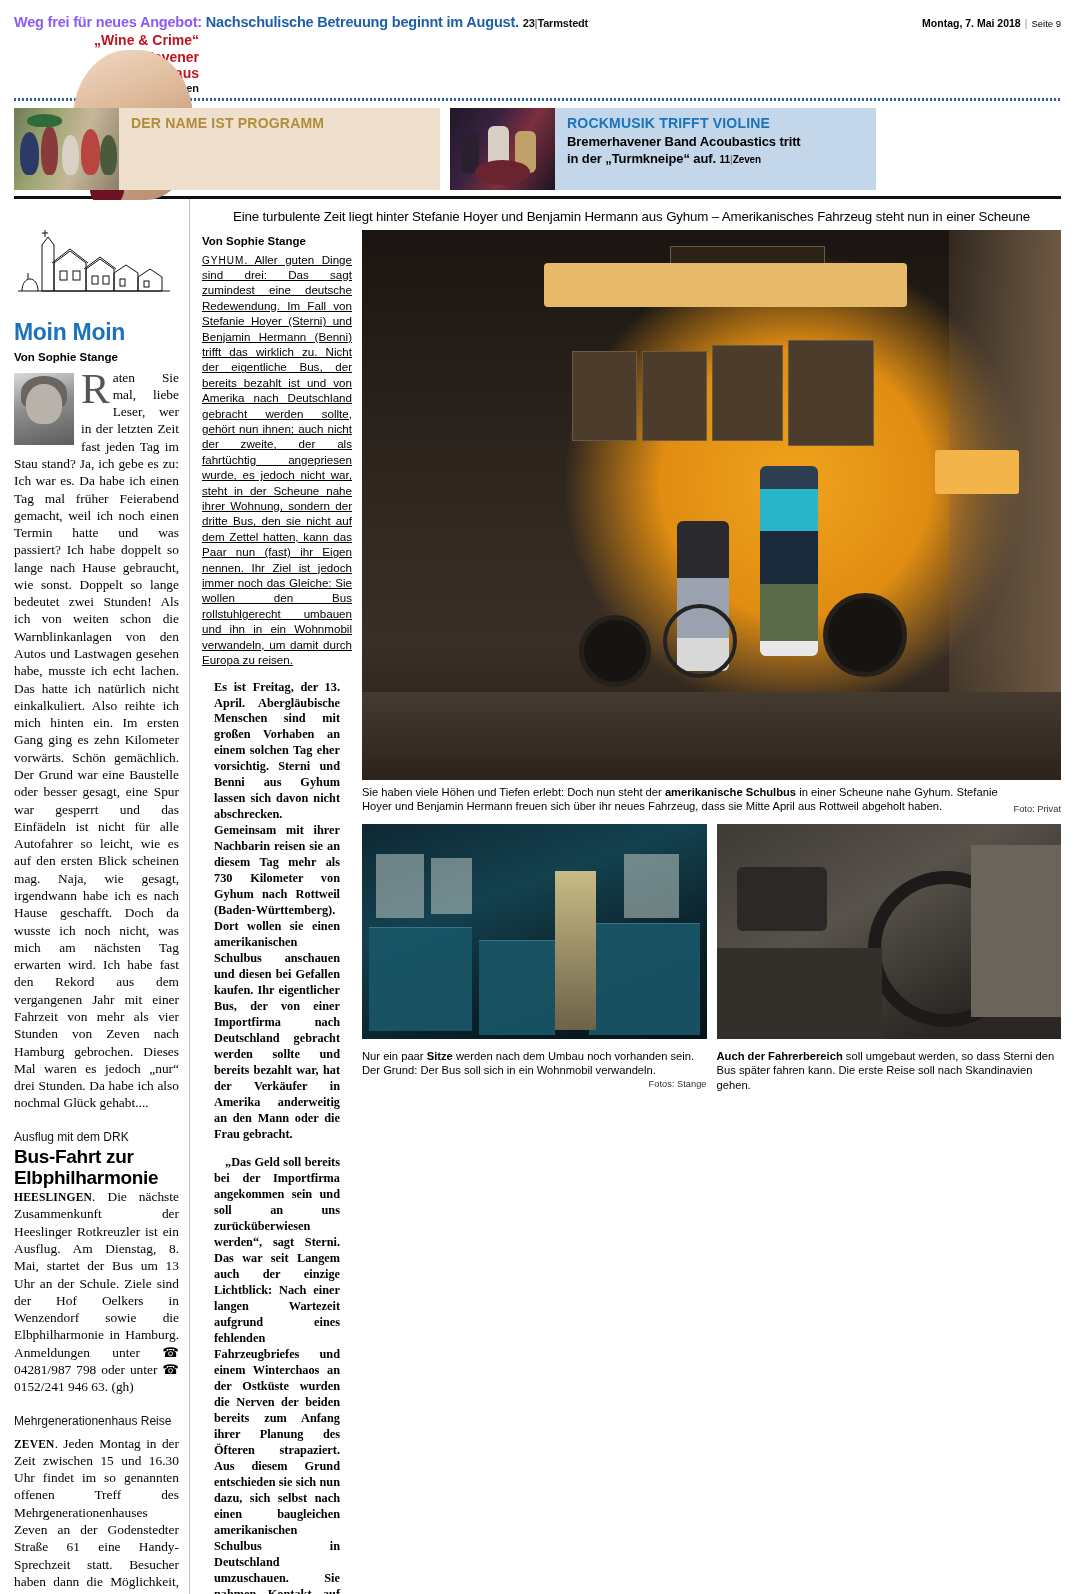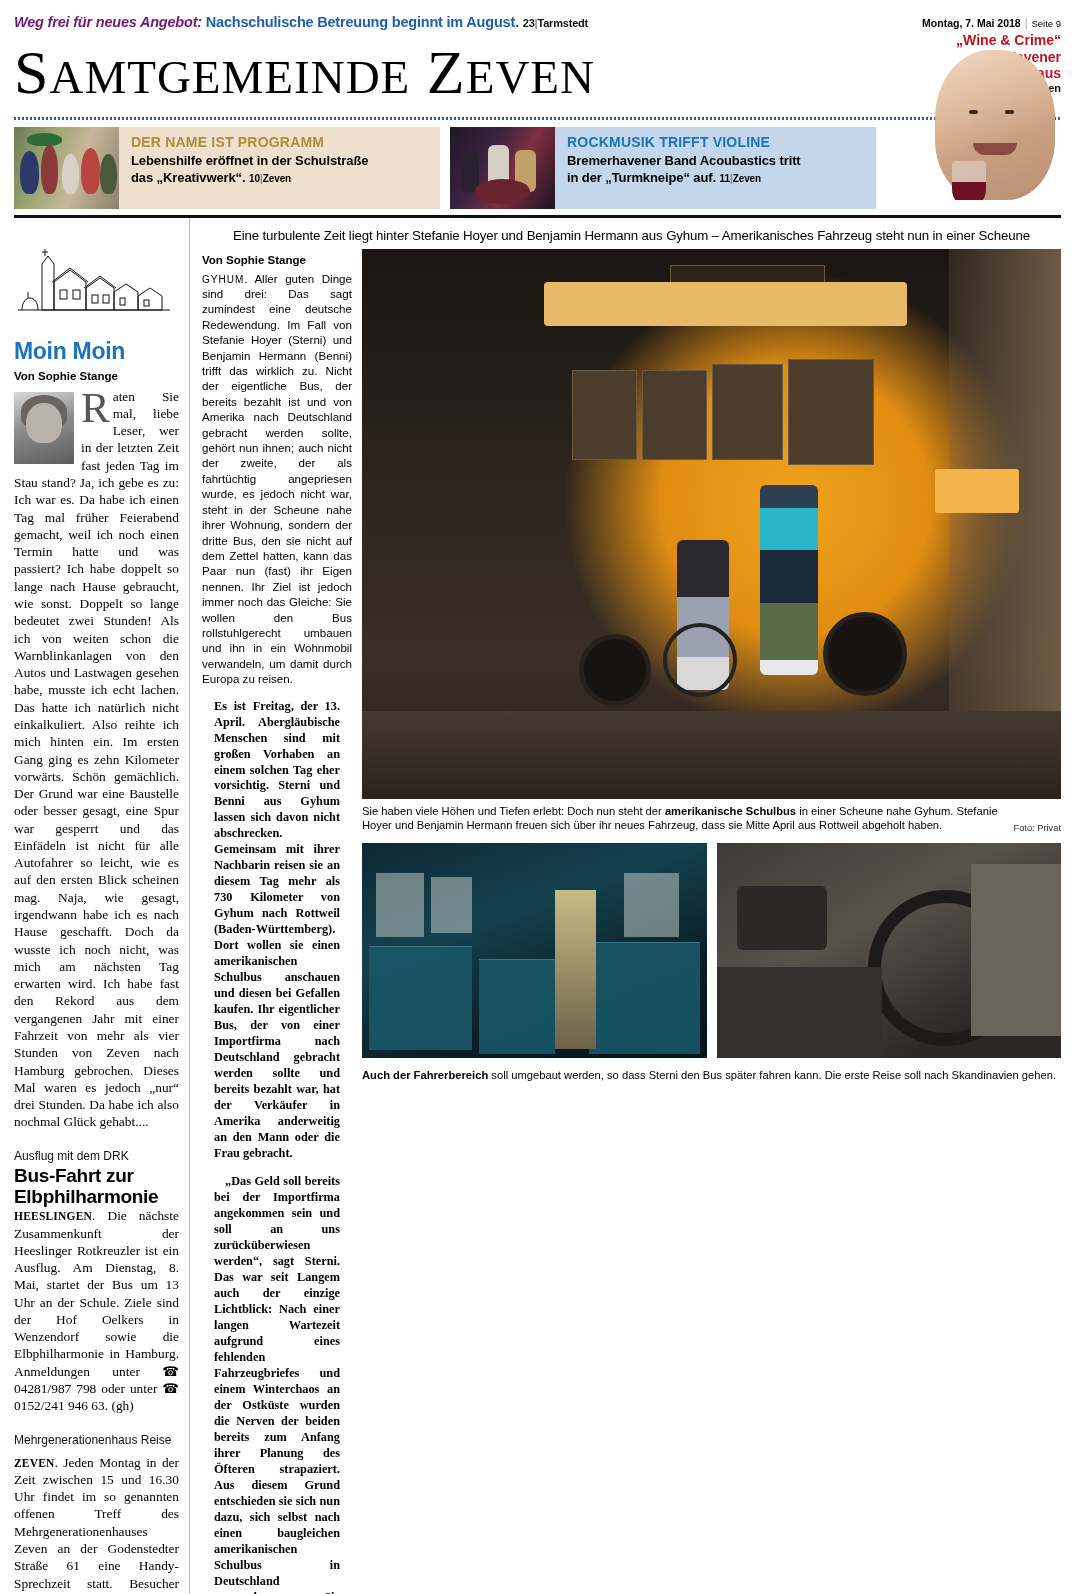--- a/index.html
+++ b/index.html
@@ -2,21 +2,21 @@
 <html><head>
 <meta charset="utf-8">
 <style>
   html,body{margin:0;padding:0;background:#fff;}
   body{width:1075px;height:1594px;font-family:"Liberation Sans",sans-serif;color:#000;position:relative;overflow:hidden;}
   .page{width:1075px;height:1594px;position:relative;box-sizing:border-box;padding:0 14px;}
 
   
   .topbar{display:flex;align-items:baseline;justify-content:space-between;padding-top:14px;}
   .topteaser{font-size:14.5px;font-weight:bold;letter-spacing:-.2px;}
-  .topteaser .red{color:#701a75;font-style:italic;}
+  .topteaser .red{color:#8b5cf6;}
   .topteaser .blue{color:#1e5fa8;}
   .topteaser .pg{font-size:11px;color:#111;}
   .topright{font-size:10.5px;font-weight:bold;white-space:nowrap;padding-left:48px;}
   .topright .sep{color:#9a9a9a;font-weight:normal;padding:0 4px;}
   .topright .seite{font-weight:normal;font-size:9.5px;}
 
   
   .masthead{display:flex;align-items:flex-start;justify-content:space-between;margin-top:2px;}
   .mastTitle{font-family:"Liberation Serif",serif;font-size:62px;line-height:.95;letter-spacing:1px;font-weight:normal;}
   .mastTitle .cap{font-size:62px;}
@@ -63,21 +63,21 @@
   .serifbody .dropcap{float:left;font-size:43px;line-height:.84;font-weight:normal;padding:2px 3px 0 0;color:#555;}
 
   .kickersm{font-size:12px;margin-top:18px;color:#111;}
   .secthead{font-size:19px;font-weight:bold;line-height:1.12;margin-top:2px;letter-spacing:-.3px;}
   .place{font-size:11.5px;font-weight:bold;letter-spacing:.2px;}
 
   
   .artcols{display:flex;margin-top:6px;}
   .artc1{width:160px;flex:0 0 160px;padding-right:10px;box-sizing:border-box;}
   .artphoto{flex:1;}
-  .sansbody{font-size:11.6px;line-height:1.33;text-align:justify;hyphens:auto;}
+  .sansbody{font-size:11.6px;line-height:1.33;text-align:justify;hyphens:auto;text-decoration:underline;}
   .sansbody .loc{font-weight:normal;font-size:10px;letter-spacing:1px;}
   .just{font-family:"Liberation Serif",serif;font-size:12.3px;line-height:1.3;text-align:justify;hyphens:auto;}
   .just p{margin:12px;text-indent:11px;font-weight:bold;}
   .just p.first{text-indent:0;}
 
   .photoMain{width:100%;height:550px;position:relative;overflow:hidden;background:#2a2420;}
   .cap{font-size:11.2px;line-height:1.3;margin-top:5px;}
   .cap b{font-weight:bold;}
   .credit{font-size:9.3px;color:#333;}
   .caprow{display:flex;justify-content:space-between;align-items:flex-end;}
@@ -126,24 +126,20 @@
       <span class="red">Weg frei für neues Angebot:</span>
       <span class="blue">Nachschulische Betreuung beginnt im August.</span>
       <span class="pg"><b>23</b><span style="color:#888">|</span><b>Tarmstedt</b></span>
     </div>
     <div class="topright">
       <span>Montag, 7. Mai 2018</span><span class="sep">|</span><span class="seite">Seite 9</span>
     </div>
   </div>
 
   <div class="masthead">
-    <div class="mastTitle">
-      <span class="cap">S</span><span class="sc">AMTGEMEINDE</span>
-      <span class="cap">Z</span><span class="sc">EVEN</span>
-    </div>
     <div class="wineblock">
       <div class="wt">„Wine &amp; Crime“</div>
       <div class="wt">in Zevener</div>
       <div class="wt">Weinhaus</div>
       <div class="wp"><span>10</span><span style="color:#888">|</span><span>Zeven</span></div>
       <div class="headface">
         <div class="ph-face">
           <span class="eye" style="left:28%;top:40%"></span>
           <span class="eye" style="left:58%;top:40%"></span>
           <span class="mouth"></span>
@@ -162,25 +158,20 @@
           <i style="left:6%;top:30%;width:18%;height:52%;background:#2c3a6a"></i>
           <i style="left:26%;top:22%;width:16%;height:60%;background:#8a3a3a"></i>
           <i style="left:46%;top:34%;width:16%;height:48%;background:#d9d2c4"></i>
           <i style="left:64%;top:26%;width:18%;height:56%;background:#b8453f"></i>
           <i style="left:82%;top:34%;width:16%;height:48%;background:#4a5a3a"></i>
           <i style="left:12%;top:8%;width:34%;height:16%;background:#2f6b3a"></i>
         </span>
       </div>
       <div class="txt">
         <div class="kicker">DER NAME IST PROGRAMM</div>
-        <div class="sub">
-          <span>Lebenshilfe eröffnet in der Schulstraße</span><br>
-          <span>das „Kreativwerk“.</span>
-          <span class="pg"><span>10</span><span style="color:#888">|</span><span>Zeven</span></span>
-        </div>
       </div>
     </div>
 
     <div class="teaser t2">
       <div class="thumb">
         <span class="ph-band">
           <i style="left:10%;top:30%;width:18%;height:50%;background:#2a2030"></i>
           <i style="left:36%;top:22%;width:20%;height:58%;background:#d8cfc4"></i>
           <i style="left:62%;top:28%;width:20%;height:52%;background:#c2a06a"></i>
           <i style="left:24%;top:64%;width:52%;height:30%;background:#6a2430;border-radius:50%"></i>
@@ -315,20 +306,26 @@
                 <div class="wheelbig" style="left:44%;top:22%;width:130px;height:130px"></div>
                 <div class="dash" style="left:0;top:58%;width:48%;height:42%;background:#33302c"></div>
                 <div class="dash" style="left:6%;top:20%;width:26%;height:30%;background:#2b2825;border-radius:6px"></div>
                 <div class="dash" style="left:74%;top:10%;width:26%;height:80%;background:#6b645a"></div>
               </div>
             </div>
           </div>
           <div class="photoRow" style="margin-top:5px">
             <div style="flex:1">
               <div class="cap">
+                <span>Nur ein paar </span><b>Sitze</b><span> werden nach dem Umbau noch vorhanden sein. Der Grund: Der Bus soll sich in ein Wohnmobil verwandeln.</span>
+                <span class="credit" style="float:right">Fotos: Stange</span>
+              </div>
+            </div>
+            <div style="flex:1">
+              <div class="cap">
                 <b>Auch der Fahrerbereich</b><span> soll umgebaut werden, so dass Sterni den Bus später fahren kann. Die erste Reise soll nach Skandinavien gehen.</span>
               </div>
             </div>
           </div>
         </div>
       </div>
 
     </div>
   </div>
 </div>

